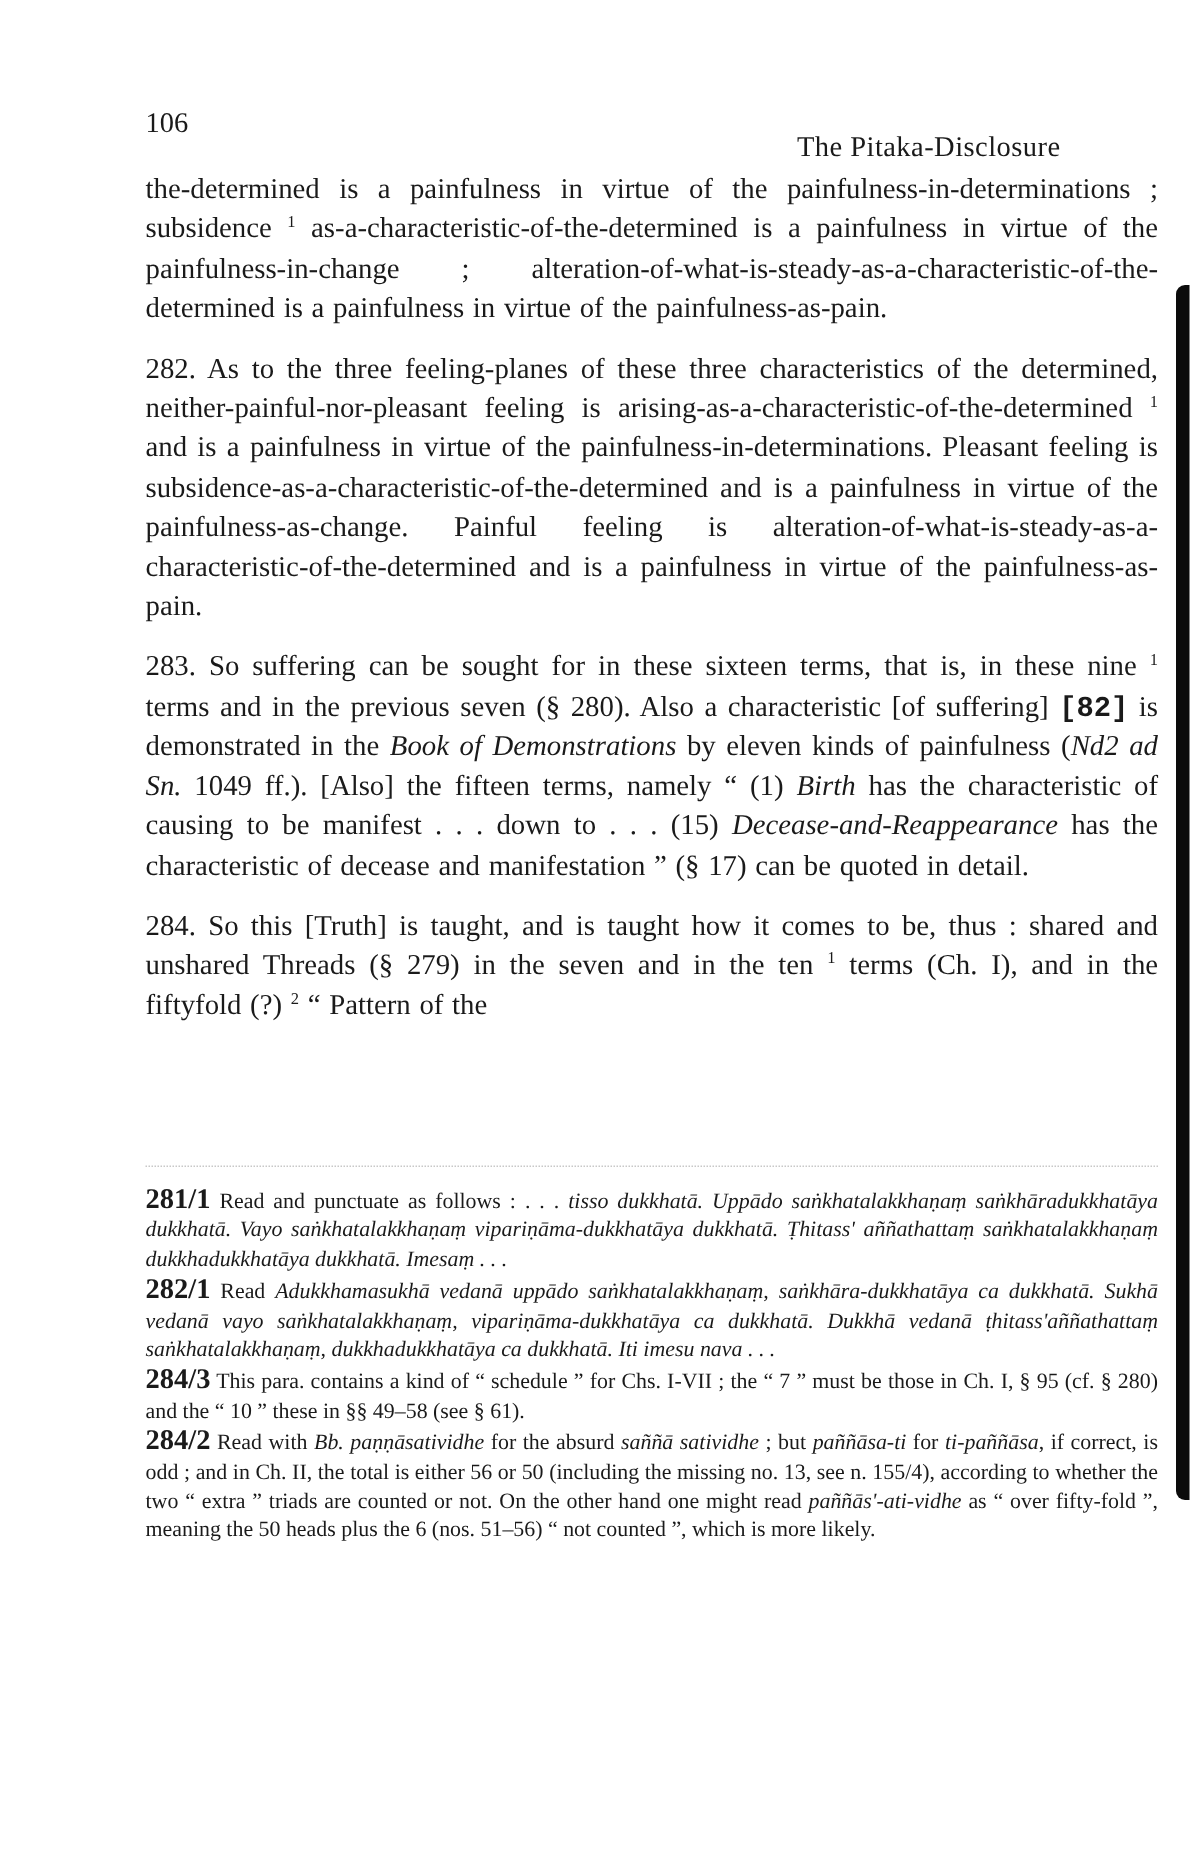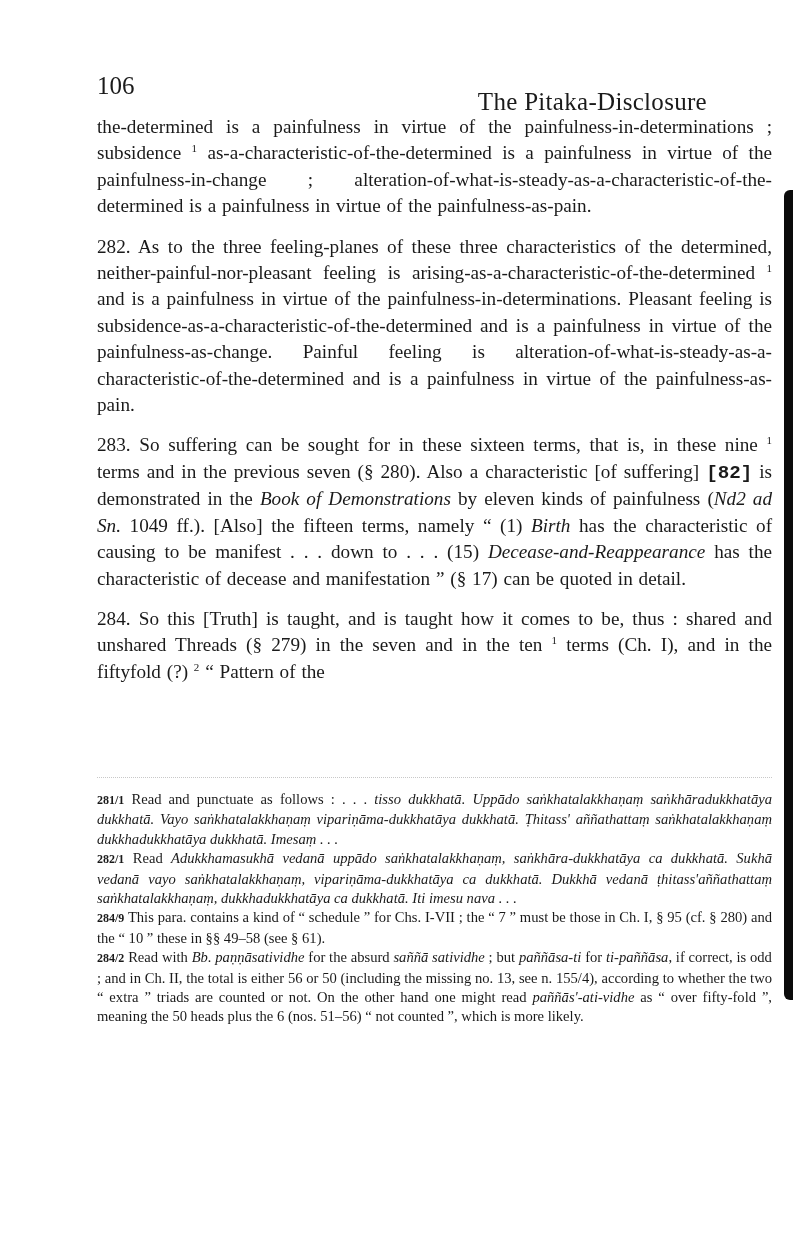--- a/index.html
+++ b/index.html
@@ -20,21 +20,21 @@
       left: 97px;
       top: 0;
       width: 675px;
     }
     .running-head {
       position: absolute;
       top: 72px;
       left: 0;
       width: 675px;
       height: 24px;
-      font-size: 25px;
+      font-size: 19px;
     }
     .page-number {
       position: absolute;
       left: 0;
       top: 0;
     }
     .running-title {
       position: absolute;
       left: 0;
       width: 610px;
@@ -78,21 +78,21 @@
       left: 0;
       width: 675px;
       font-size: 14.6px;
       line-height: 19.4px;
       text-align: justify;
     }
     .fn { margin: 0; }
     .fn-label {
       font-weight: bold;
       font-family: "Liberation Serif", "DejaVu Serif", serif;
-      font-size: 12px;
+      font-size: 19px;
     }
     .scan-shadow {
       position: absolute;
       right: 0;
       top: 190px;
       width: 9px;
       height: 810px;
       background: #0b0b0b;
       border-radius: 6px 0 0 6px;
     }
@@ -120,20 +120,20 @@
   </div>
 
   <div class="rule"></div>
 
   <div class="footnotes">
     <p class="fn"><span class="fn-label">281/1</span> <span>Read and punctuate as follows : . . .</span> <i>tisso dukkhatā. Uppādo saṅkhatalakkhaṇaṃ saṅkhāradukkhatāya dukkhatā. Vayo saṅkhatalakkhaṇaṃ vipariṇāma-dukkhatāya dukkhatā. Ṭhitass' aññathattaṃ saṅkhatalakkhaṇaṃ dukkhadukkhatāya dukkhatā. Imesaṃ . . .</i></p>
 
     <p class="fn"><span class="fn-label">282/1</span> <span>Read</span> <i>Adukkhamasukhā vedanā uppādo saṅkhatalakkhaṇaṃ, saṅkhāra-dukkhatāya ca dukkhatā. Sukhā vedanā vayo saṅkhatalakkhaṇaṃ, vipariṇāma-dukkhatāya ca dukkhatā. Dukkhā vedanā ṭhitass'aññathattaṃ saṅkhatalakkhaṇaṃ, dukkhadukkhatāya ca dukkhatā. Iti imesu nava . . .</i></p>
 
 
-    <p class="fn"><span class="fn-label">284/9</span> <span>This para. contains a kind of “ schedule ” for Chs. I-VII ; the “ 7 ” must be those in Ch. I, § 95 (cf. § 280) and the “ 10 ” these in §§ 49–58 (see § 61).</span></p>
+    <p class="fn"><span class="fn-label">284/3</span> <span>This para. contains a kind of “ schedule ” for Chs. I-VII ; the “ 7 ” must be those in Ch. I, § 95 (cf. § 280) and the “ 10 ” these in §§ 49–58 (see § 61).</span></p>
 
     <p class="fn"><span class="fn-label">284/2</span> <span>Read with</span> <i>Bb. paṇṇāsatividhe</i> <span>for the absurd</span> <i>saññā satividhe</i> <span>; but</span> <i>paññāsa-ti</i> <span>for</span> <i>ti-paññāsa</i><span>, if correct, is odd ; and in Ch. II, the total is either 56 or 50 (including the missing no. 13, see n. 155/4), according to whether the two “ extra ” triads are counted or not. On the other hand one might read</span> <i>paññās'-ati-vidhe</i> <span>as “ over fifty-fold ”, meaning the 50 heads plus the 6 (nos. 51–56) “ not counted ”, which is more likely.</span></p>
   </div>
 
 </div>
 
 <div class="scan-shadow"></div>
 
 </body></html>

